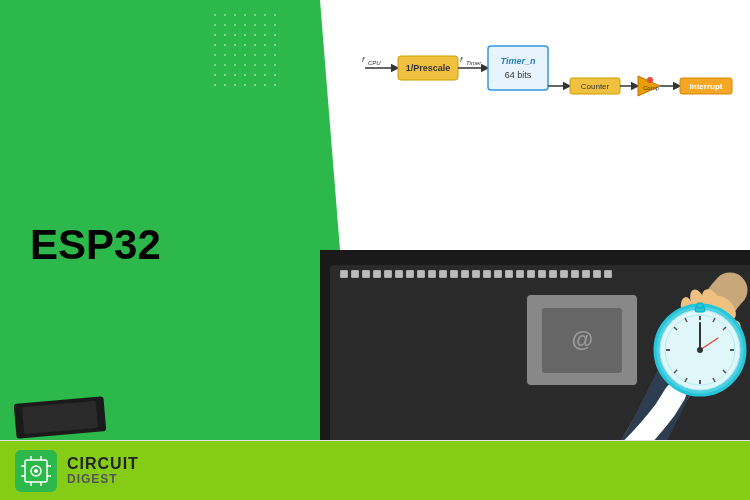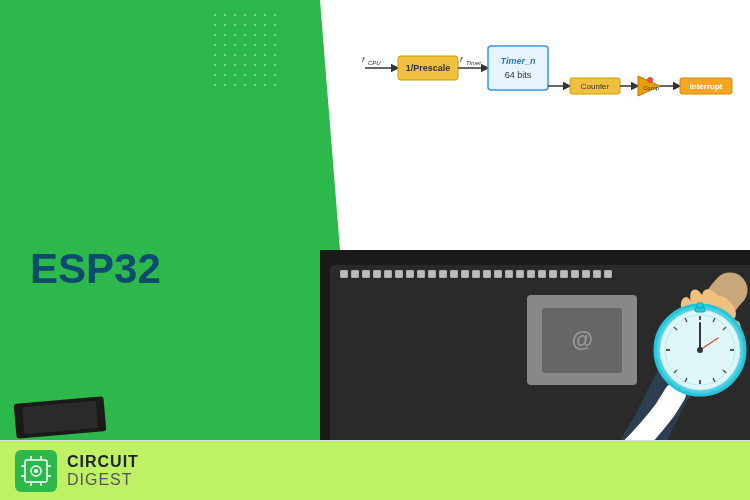--- a/index.html
+++ b/index.html
@@ -51,36 +51,35 @@
       height: 80px;
       background-image: radial-gradient(circle, rgba(255,255,255,0.4) 1.5px, transparent 1.5px);
       background-size: 10px 10px;
     }
 
     .esp32-title {
       position: absolute;
       top: 50%;
       left: 30px;
       transform: translateY(-60%);
-      color: #0c4a6e;
+      color: #000000;
       font-size: 42px;
       font-weight: 900;
       line-height: 1.15;
       z-index: 3;
-      margin-top: 24px;
     }
 
     
     .bottom-bar {
       position: absolute;
       bottom: 0;
       left: 0;
       width: 100%;
       height: 60px;
-      background: #bef264;
+      background: #84cc16;
       display: flex;
       align-items: center;
       padding-left: 15px;
       z-index: 10;
       border-top: 1px solid #e0e0e0;
     }
 
     .logo-box {
       width: 42px;
       height: 42px;
@@ -104,22 +103,22 @@
     }
 
     .brand-circuit {
       font-size: 16px;
       font-weight: 900;
       color: #222;
       letter-spacing: 1px;
     }
 
     .brand-digest {
-      font-size: 16px;
-      font-weight: 400;
+      font-size: 12px;
+      font-weight: 700;
       color: #555;
       letter-spacing: 1px;
     }
 
     
     .right-panel {
       flex: 1;
       background: #fff;
       position: relative;
       overflow: hidden;

